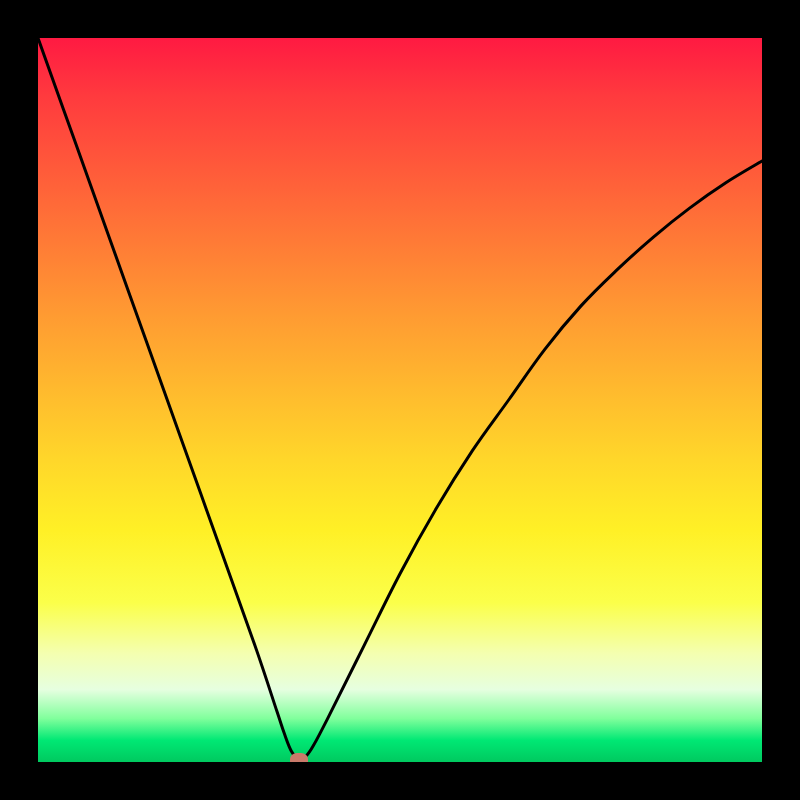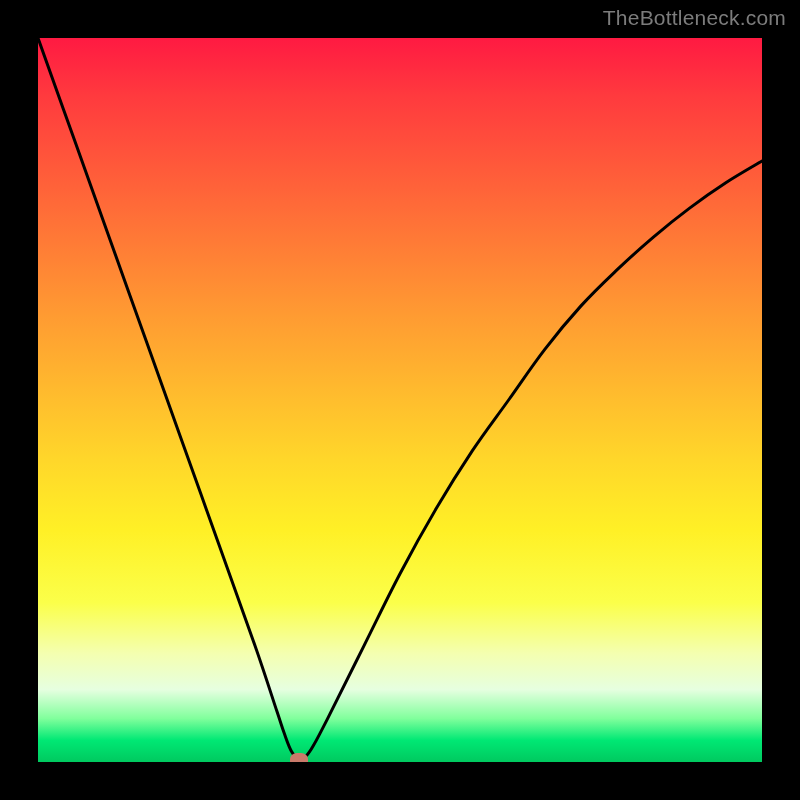--- a/index.html
+++ b/index.html
@@ -78,14 +78,13 @@
   <div class="plot-area">
     <div class="gradient"></div>
 
     <svg class="curve" viewBox="0 0 724 724" preserveAspectRatio="none">
       <path id="curve-path" fill="none" stroke="#000" stroke-width="3" stroke-linecap="round" stroke-linejoin="round" d="M 0 0 C 6.516 18.2448, 23.168000000000003 64.87040000000002, 36.2 101.36000000000001 C 49.232 137.8496, 59.36800000000001 166.23040000000003, 72.4 202.72000000000003 C 85.432 239.20960000000002, 95.568 267.59040000000005, 108.6 304.08000000000004 C 121.63199999999999 340.56960000000004, 131.768 368.9504, 144.8 405.44 C 157.83200000000002 441.9296, 167.96800000000002 470.3104, 181 506.8 C 194.03199999999998 543.2896000000001, 206.77439999999999 578.1863999999999, 217.2 608.16 C 227.6256 638.1336, 233.7072 657.6815999999999, 238.92000000000002 673.3199999999999 C 244.13280000000003 688.9584, 243.55360000000005 687.8724, 246.16000000000003 695.04 C 248.7664 702.2076, 250.7936 708.5788, 253.39999999999998 713.14 C 256.0064 717.7012, 258.0336 719.46776, 260.64 720.38 C 263.2464 721.29224, 265.2736 720.4234399999999, 267.88 718.208 C 270.4864 715.99256, 271.2104 714.84864, 275.12 708.072 C 279.0296 701.29536, 280.4776 698.5441599999999, 289.6 680.56 C 298.72240000000005 662.57584, 312.76800000000003 634.2239999999999, 325.8 608.16 C 338.832 582.096, 348.968 560.5208, 362 535.76 C 375.032 510.9992, 385.16800000000006 492.75440000000003, 398.20000000000005 470.6 C 411.232 448.4456, 421.368 432.228, 434.4 412.68 C 447.43199999999996 393.132, 457.56800000000004 380.2448, 470.6 362 C 483.632 343.7552, 493.768 328.26160000000004, 506.79999999999995 311.32000000000005 C 519.832 294.37840000000006, 529.968 282.21520000000004, 543 267.88 C 556.032 253.54479999999998, 566.168 244.06039999999996, 579.2 231.67999999999995 C 592.2320000000001 219.29959999999994, 602.3679999999999 210.17720000000003, 615.4 199.10000000000002 C 628.432 188.02280000000002, 638.568 179.914, 651.6 170.14 C 664.6320000000001 160.36599999999999, 674.7679999999999 153.27079999999995, 687.8 144.79999999999995 C 700.832 136.32919999999996, 717.484 126.98960000000002, 724 123.08000000000004"></path>
     </svg>
 
     <div id="hand-marker" class="marker" style="left: 260.64px; top: 722px; background: rgb(201, 122, 106);"></div>
   </div>
 
-  <div class="watermark">TheBottleneck.com</div>
 </div>
 
 </body></html>

